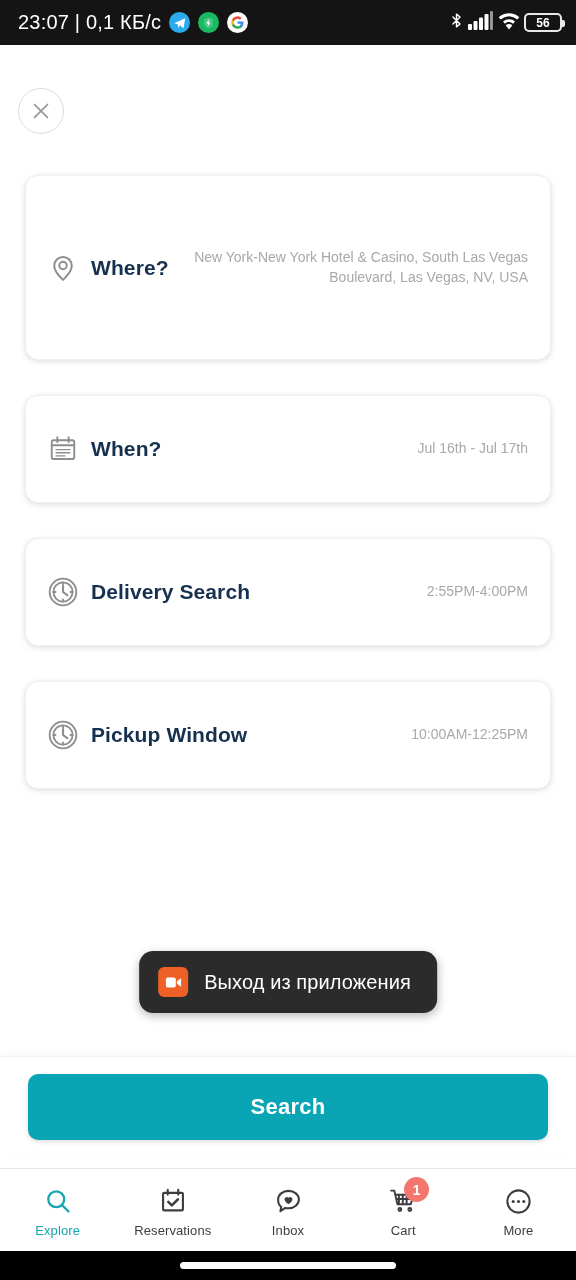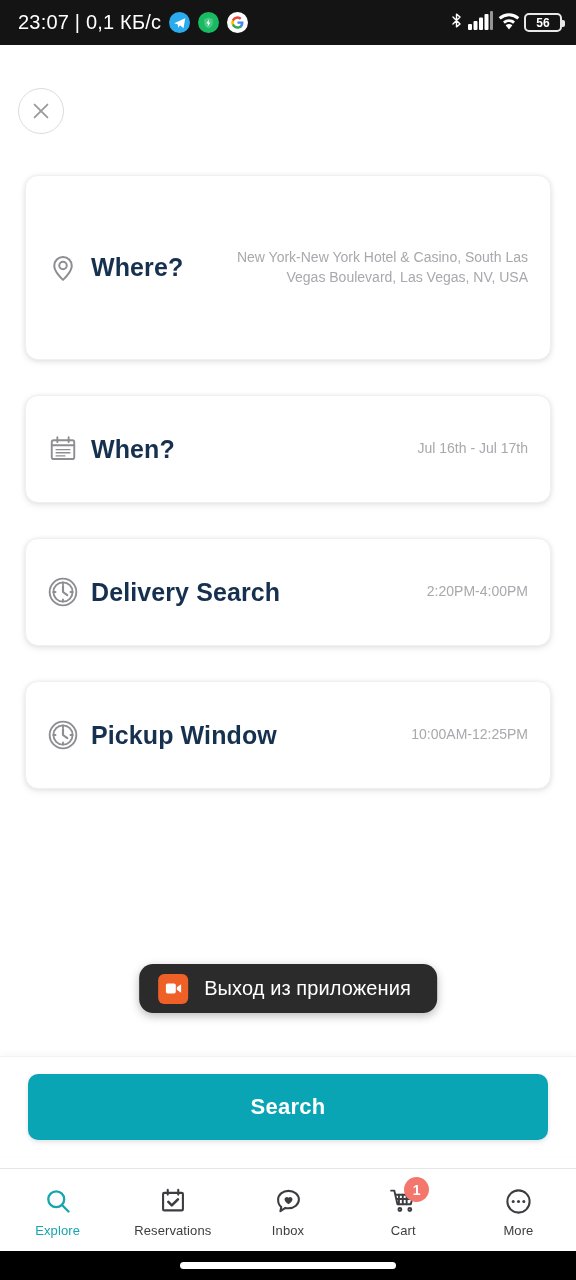--- a/index.html
+++ b/index.html
@@ -129,21 +129,21 @@
     align-items: center;
     gap: 11px;
     flex: 0 0 auto;
   }
   .card-icon {
     width: 34px; height: 34px;
     flex: 0 0 34px;
     display: flex; align-items: center; justify-content: center;
   }
   .card-label {
-    font-size: 25px;
+    font-size: 21px;
     font-weight: 700;
     color: #16304f;
     letter-spacing: 0.1px;
     white-space: nowrap;
   }
   .card-value {
     flex: 1 1 auto;
     text-align: right;
     font-size: 14px;
     color: #a8a8ad;
@@ -181,21 +181,21 @@
   }
 
   
   #toast {
     position: absolute;
     left: 50%;
     transform: translateX(-50%);
     bottom: 155px;
     background: #2b2b2b;
     border-radius: 14px;
-    height: 49px;
+    height: 62px;
     display: flex;
     align-items: center;
     gap: 16px;
     padding: 0 26px 0 19px;
     box-shadow: 0 3px 10px rgba(0,0,0,0.28);
     white-space: nowrap;
   }
   #toast-icon {
     width: 30px; height: 30px;
     border-radius: 6px;
@@ -376,21 +376,21 @@
           <span class="card-icon">
             <svg width="32" height="32" viewBox="0 0 24 24" fill="none" stroke="#8d8d92" stroke-width="1.4" stroke-linecap="round" stroke-linejoin="round">
               <circle cx="12" cy="12" r="10"></circle>
               <circle cx="12" cy="12" r="7.2"></circle>
               <path d="M12 4.8v1.6M12 17.6v1.6M4.8 12h1.6M17.6 12h1.6"></path>
               <path d="M12 7.6V12l3.2 2.4" stroke-width="1.6"></path>
             </svg>
           </span>
           <span class="card-label">Delivery Search</span>
         </div>
-        <div class="card-value">2:20PM-4:00PM</div>
+        <div class="card-value">2:55PM-4:00PM</div>
       </div>
 
       <div class="search-card">
         <div class="card-left">
           <span class="card-icon">
             <svg width="32" height="32" viewBox="0 0 24 24" fill="none" stroke="#8d8d92" stroke-width="1.4" stroke-linecap="round" stroke-linejoin="round">
               <circle cx="12" cy="12" r="10"></circle>
               <circle cx="12" cy="12" r="7.2"></circle>
               <path d="M12 4.8v1.6M12 17.6v1.6M4.8 12h1.6M17.6 12h1.6"></path>
               <path d="M12 7.6V12l3.2 2.4" stroke-width="1.6"></path>

